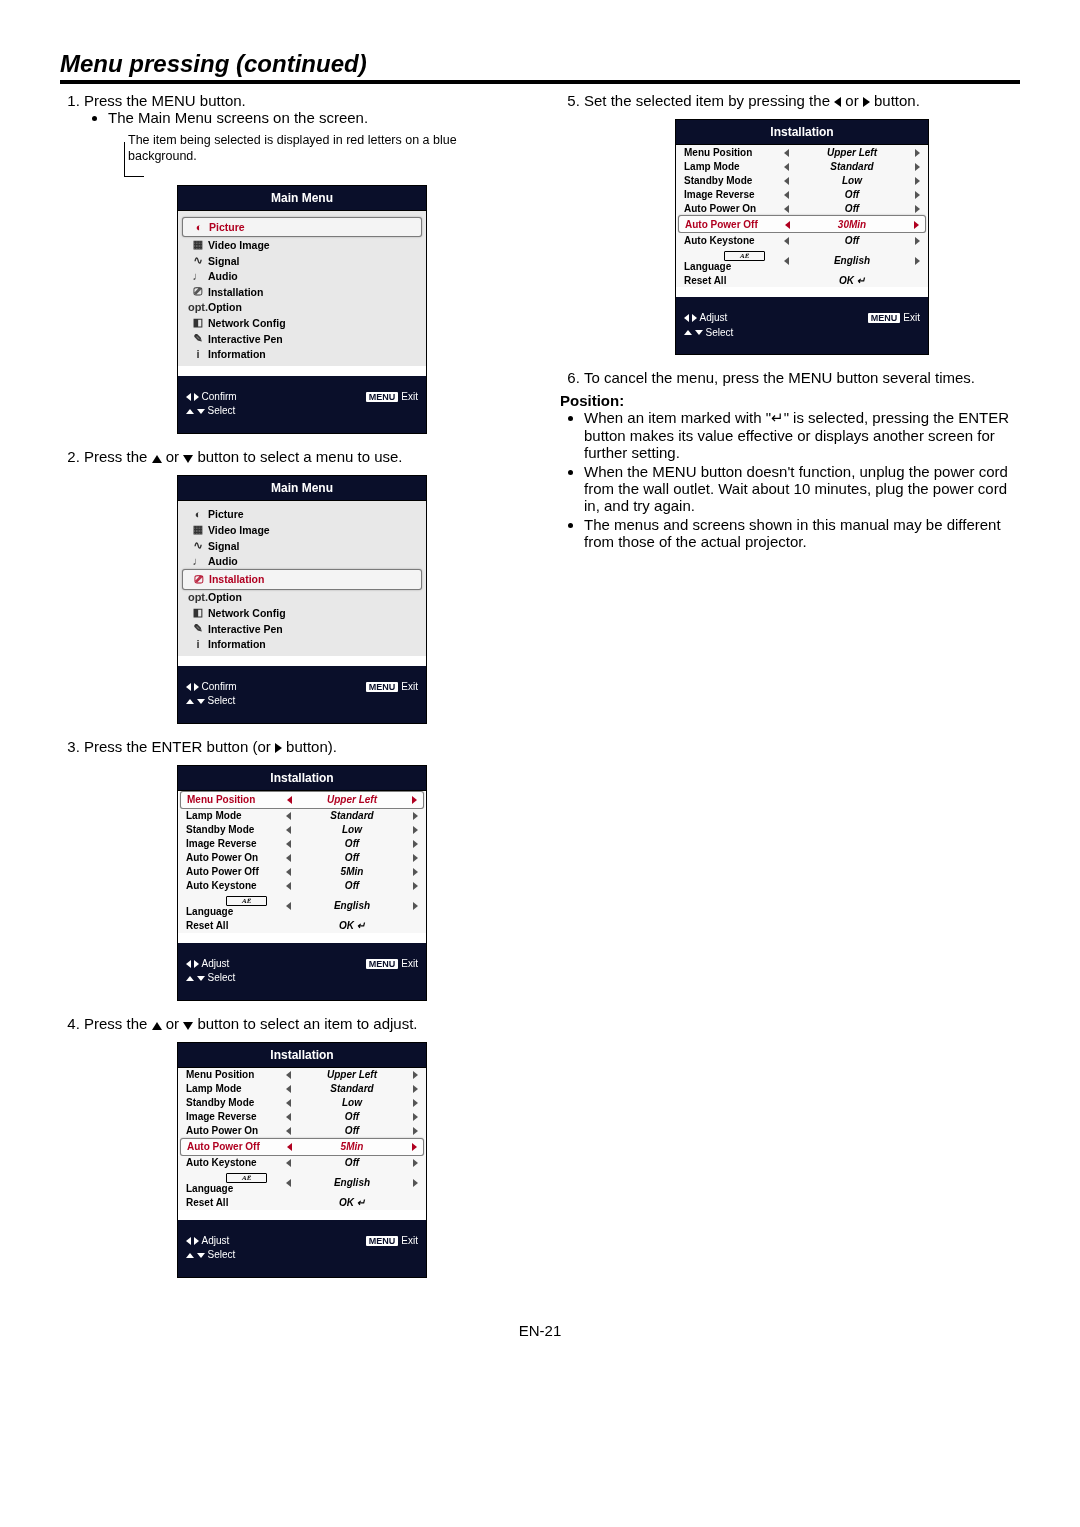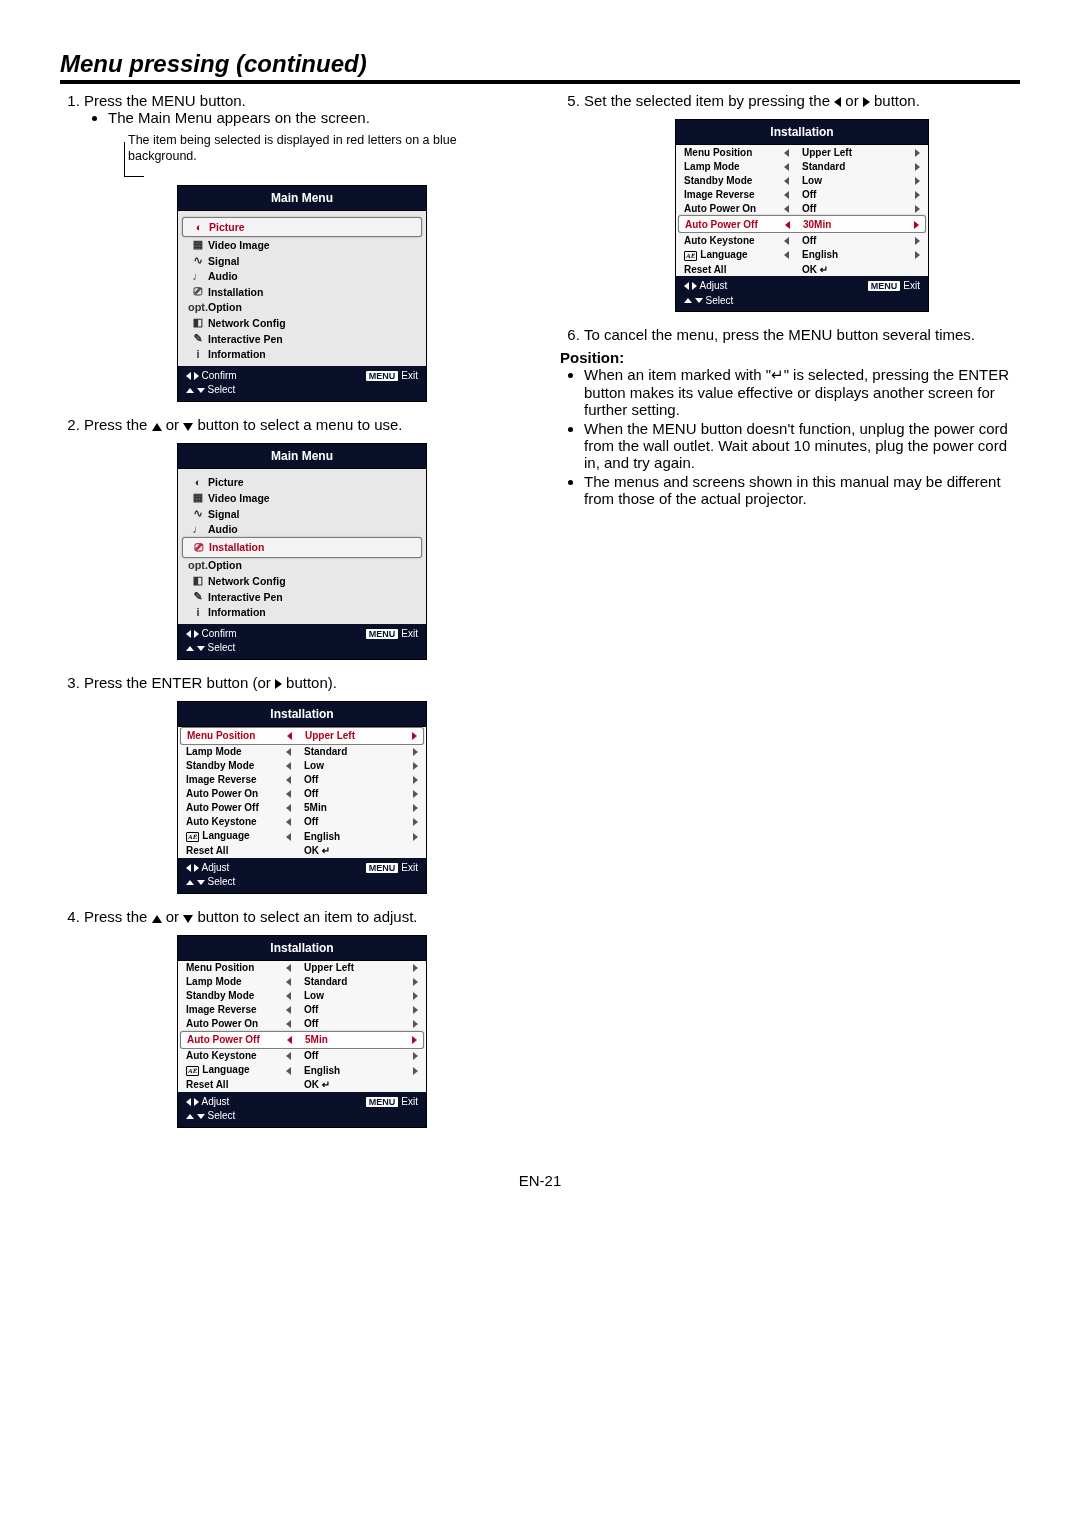--- a/index.html
+++ b/index.html
@@ -100,22 +100,23 @@
     justify-content: center;
     align-items: center;
     font-size: 11px;
     color: #333;
   }
   .mm-row.sel .mm-ico { color: #b00020; }
   .mm-hint {
     background: #0a0f2a;
     color: #fff;
     font-size: 10px;
-    padding: 3px 8px;
+    padding: 14px 8px;
     line-height: 1.45;
+    margin-top: 10px;
   }
   .mm-hint .menu-pill {
     background: #fff;
     color: #0a0f2a;
     border-radius: 1px;
     padding: 0 3px;
     font-size: 9px;
     font-weight: bold;
     margin-right: 3px;
   }
@@ -128,41 +129,42 @@
   .inst .osd-body { padding: 0; }
   .inst-row {
     display: grid;
     grid-template-columns: 100px 18px 1fr 18px;
     font-size: 10px;
     font-weight: bold;
     padding: 1.5px 8px;
     align-items: center;
     background: #f7f7f7;
   }
-  .inst-row .val { text-align: left; }
+  .inst-row .val { text-align: center; font-style: italic; }
   .inst-row.sel {
     color: #b00020;
     border: 1px solid rgba(0,0,0,0.5);
     border-radius: 3px;
     background: #fdfdfd;
     margin: 0 2px;
     padding: 2.5px 6px;
     box-shadow: 0 0 2px rgba(0,0,0,0.3);
   }
   .inst-row.sel .tri { color: #b00020; }
   .inst-row .tri { color: #555; }
   .lang-ico {
     border:1px solid currentColor;
     font-size:7px;
-    padding:0 1px;
+    padding:0 15px;
     border-radius:1px;
     margin-right:3px;
     display:inline-block;
     font-family: "Times New Roman", serif;
     font-style: italic;
+    margin-left: 40px;
   }
   .important { font-weight: bold; margin-top: 6px; }
   .page-num { text-align: center; margin-top: 30px; font-size: 15px; }
   .btxt { display: inline-block; }
   .tri-s { display:inline-block; width:0; height:0; vertical-align: -1px; }
   .tri-s.l { border-top:5px solid transparent;border-bottom:5px solid transparent;border-right:7px solid #000;}
   .tri-s.r { border-top:5px solid transparent;border-bottom:5px solid transparent;border-left:7px solid #000;}
   .tri-s.u { border-left:5px solid transparent;border-right:5px solid transparent;border-bottom:8px solid #000;}
   .tri-s.d { border-left:5px solid transparent;border-right:5px solid transparent;border-top:8px solid #000;}
   ol[start] { counter-reset: none; }
@@ -171,21 +173,21 @@
 <body>
 
 <div class="page-title">Menu pressing (continued)</div>
 
 <div class="columns">
 <div class="col">
   <ol>
     <li>
       <span>Press the MENU button.</span>
       <ul class="bullet">
-            <li>The Main Menu appears on the screen.</li>
+            <li>The Main Menu screens on the screen.</li>
           </ul>
       <div class="hint">
         <div class="hint-line"></div>
         <span>The item being selected is displayed in red letters on a blue background.</span>
       </div>
       <div class="osd main-menu">
         <div class="osd-hdr">Main Menu</div>
         <div class="osd-body" id="mm-body-1">
               <div class="mm-row sel">
                 <span class="mm-ico">◐</span>

